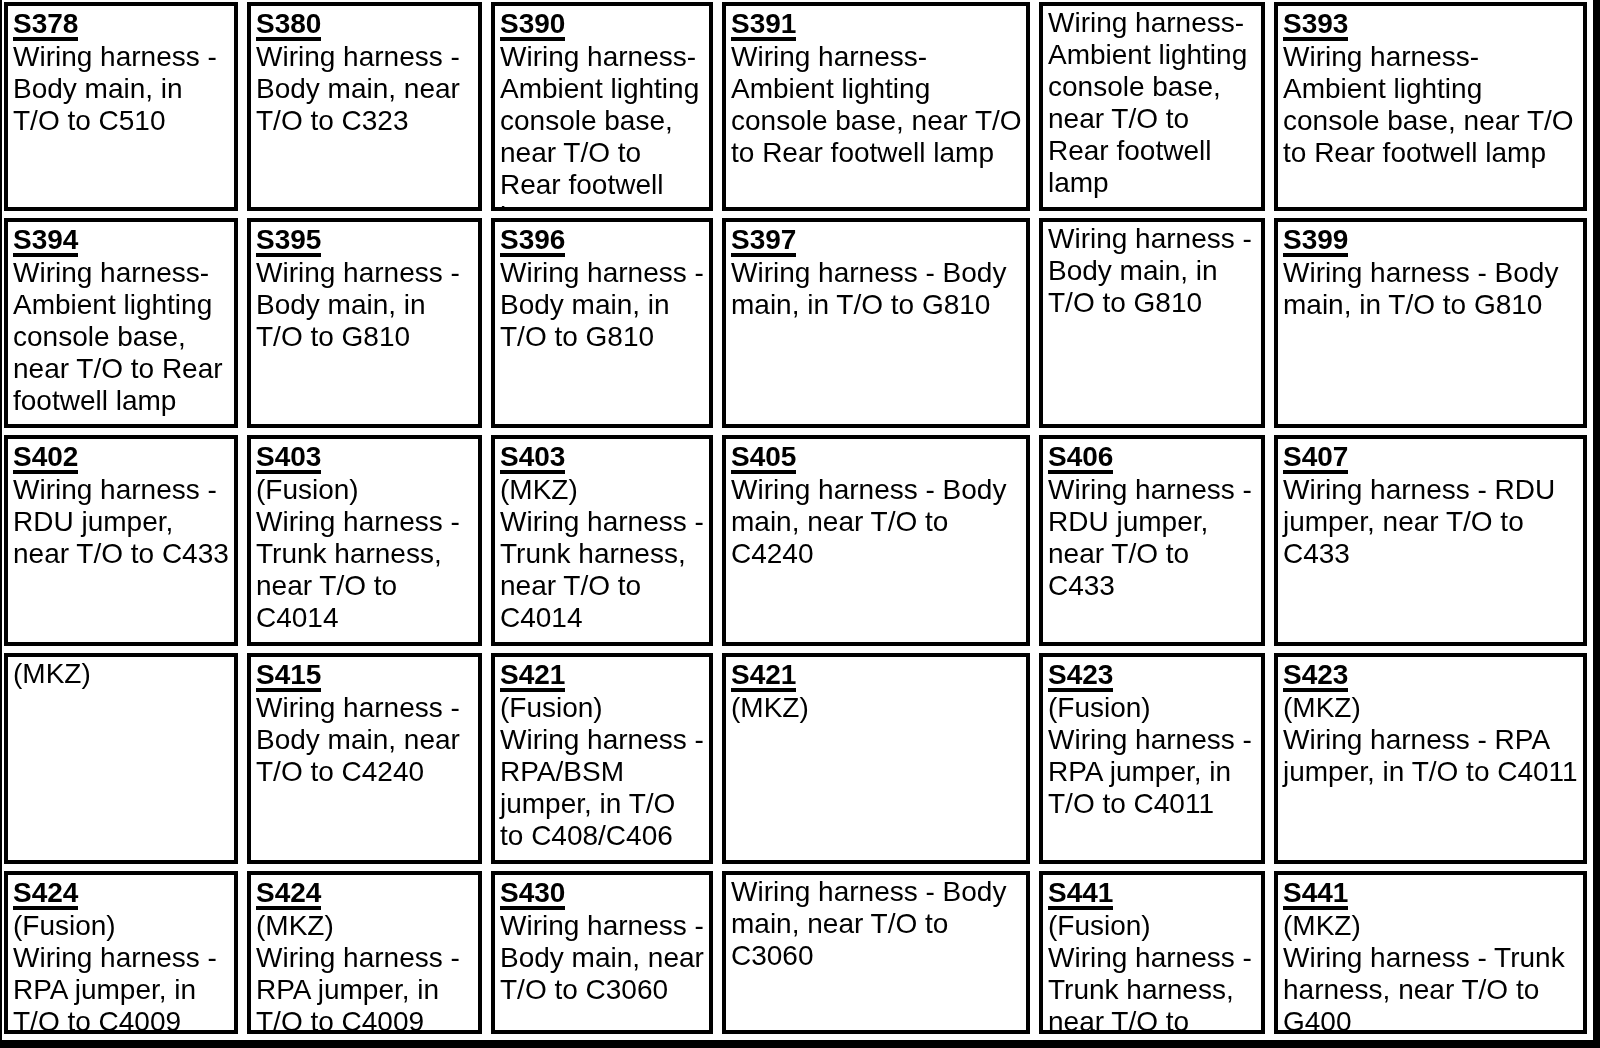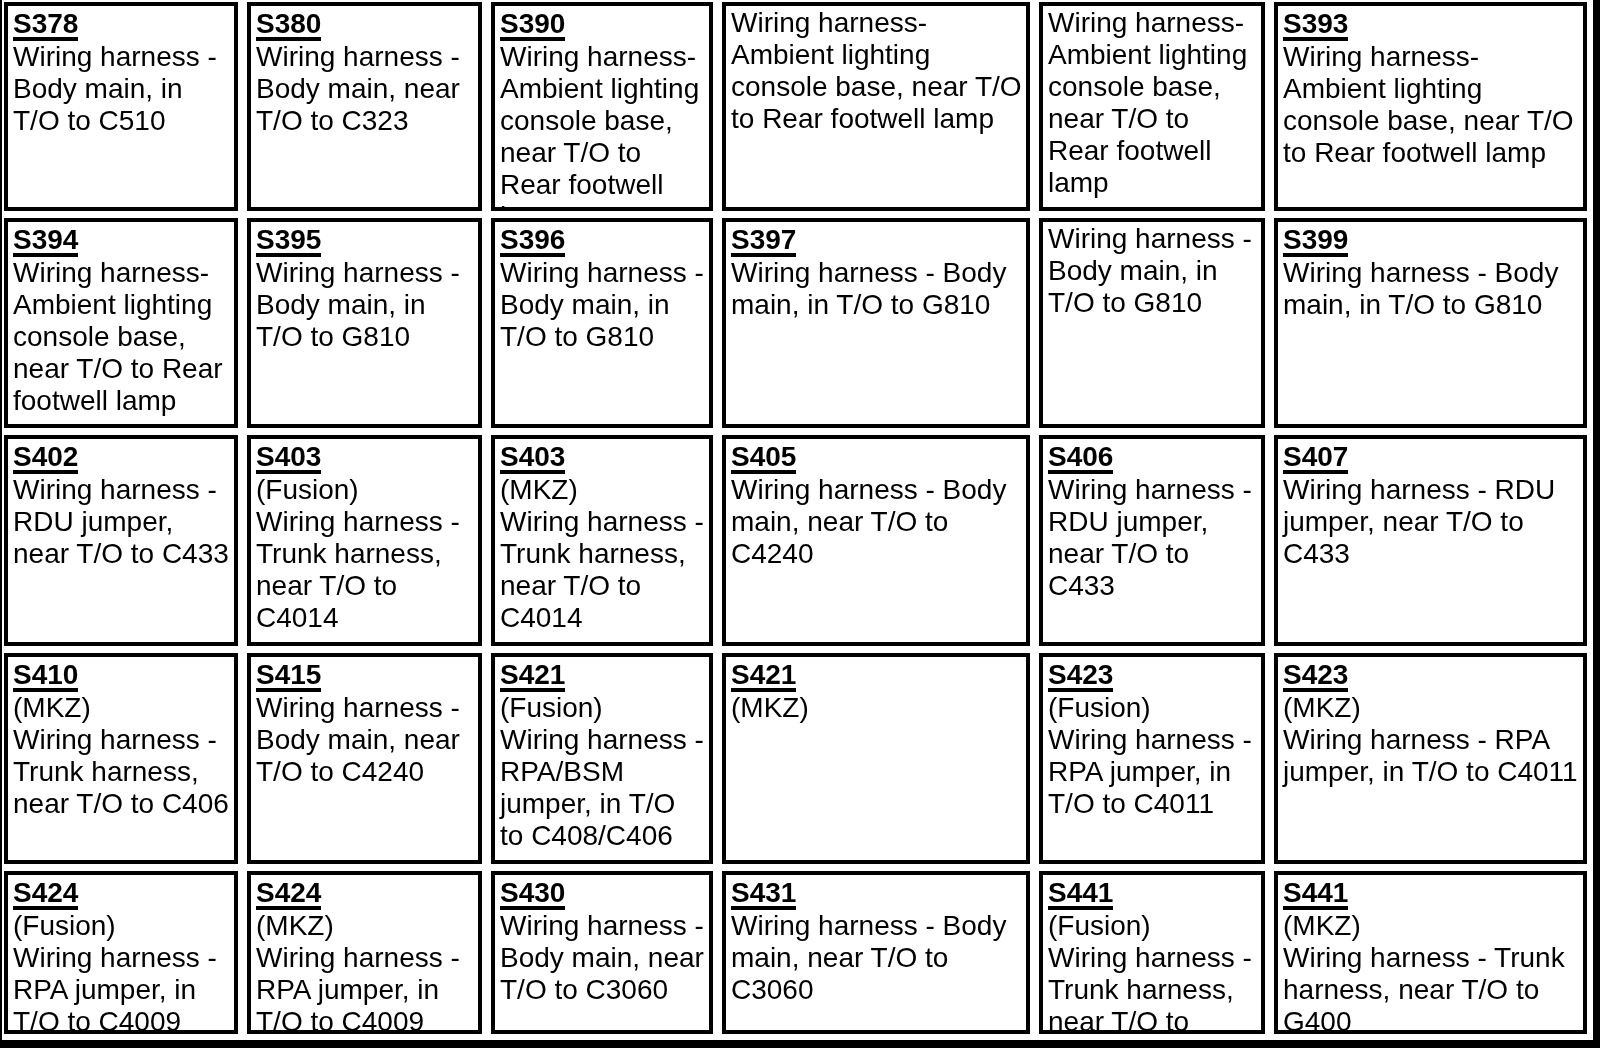--- a/index.html
+++ b/index.html
@@ -74,20 +74,23 @@
     <div class="desc">Wiring harness - Body main, near T/O to C323</div>
   </div>
       <div class="cell">
     <div class="id-line">
       <span class="splice-id">S390</span>
     </div>
 
     <div class="desc">Wiring harness- Ambient lighting console base, near T/O to Rear footwell lamp</div>
   </div>
       <div class="cell">
+    <div class="id-line">
+      <span class="splice-id">S391</span>
+    </div>
 
     <div class="desc">Wiring harness- Ambient lighting console base, near T/O to Rear footwell lamp</div>
   </div>
       <div class="cell">
 
     <div class="desc">Wiring harness- Ambient lighting console base, near T/O to Rear footwell lamp</div>
   </div>
       <div class="cell">
     <div class="id-line">
       <span class="splice-id">S393</span>
@@ -170,25 +173,21 @@
     <div class="desc">Wiring harness - RDU jumper, near T/O to C433</div>
   </div>
       <div class="cell">
     <div class="id-line">
       <span class="splice-id">S407</span>
     </div>
 
     <div class="desc">Wiring harness - RDU jumper, near T/O to C433</div>
   </div>
       <div class="cell">
-    <div class="id-line">
-      <span class="splice-id">S410</span>
-    </div>
-    <div class="variant">(MKZ)</div>
-    <div class="desc">Wiring harness - Trunk harness, near T/O to C406</div>
+    <div class="variant">(MKZ)</div>
   </div>
       <div class="cell">
     <div class="id-line">
       <span class="splice-id">S415</span>
     </div>
 
     <div class="desc">Wiring harness - Body main, near T/O to C4240</div>
   </div>
       <div class="cell">
     <div class="id-line">
@@ -232,23 +231,20 @@
     <div class="desc">Wiring harness - RPA jumper, in T/O to C4009</div>
   </div>
       <div class="cell">
     <div class="id-line">
       <span class="splice-id">S430</span>
     </div>
 
     <div class="desc">Wiring harness - Body main, near T/O to C3060</div>
   </div>
       <div class="cell">
-    <div class="id-line">
-      <span class="splice-id">S431</span>
-    </div>
 
     <div class="desc">Wiring harness - Body main, near T/O to C3060</div>
   </div>
       <div class="cell">
     <div class="id-line">
       <span class="splice-id">S441</span>
     </div>
     <div class="variant">(Fusion)</div>
     <div class="desc">Wiring harness - Trunk harness, near T/O to G400</div>
   </div>

